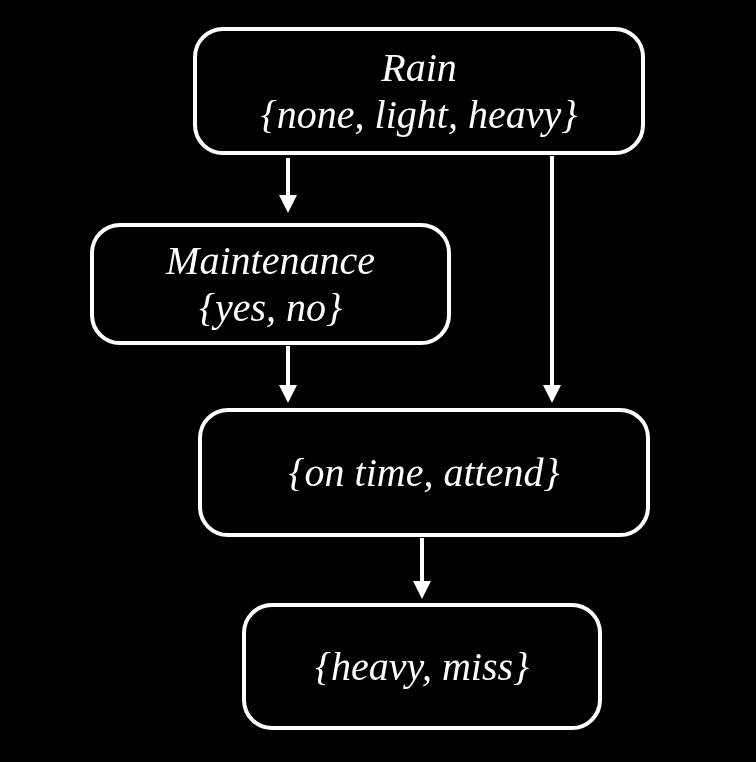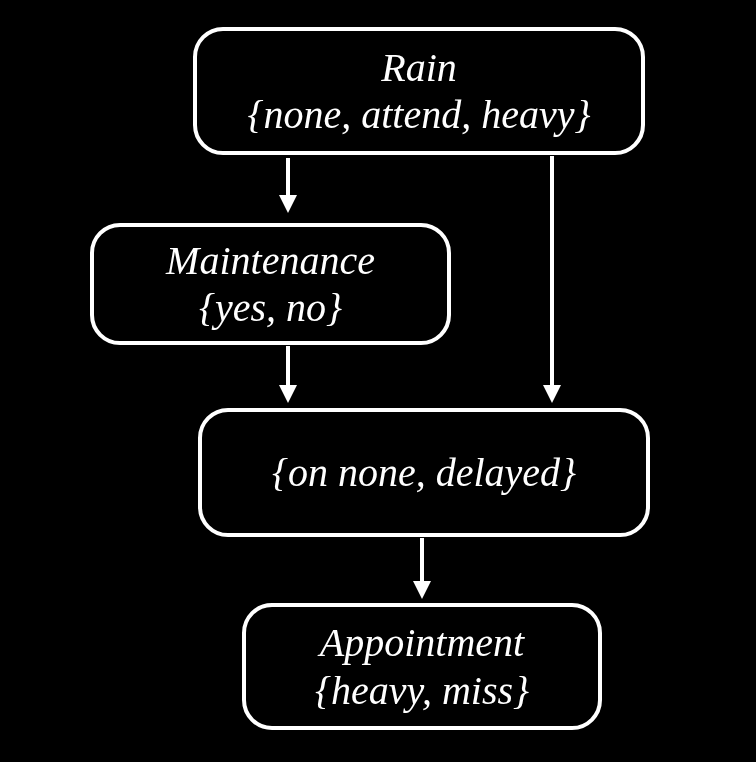--- a/index.html
+++ b/index.html
@@ -73,30 +73,29 @@
       <polygon points="288,403 279,385 297,385"></polygon>
     </g>
     <g>
       <line x1="422" y1="538" x2="422" y2="581"></line>
       <polygon points="422,599 413,581 431,581"></polygon>
     </g>
   </svg>
 
   <div class="node node-rain">
     <span class="node-title">Rain</span>
-    <span class="node-values">{none, attend, heavy}</span>
+    <span class="node-values">{none, light, heavy}</span>
   </div>
 
   <div class="node node-maintenance">
     <span class="node-title">Maintenance</span>
     <span class="node-values">{yes, no}</span>
   </div>
 
   <div class="node node-train">
-    <span class="node-values">{on none, delayed}</span>
+    <span class="node-values">{on time, attend}</span>
   </div>
 
   <div class="node node-appointment">
-    <span class="node-title">Appointment</span>
     <span class="node-values">{heavy, miss}</span>
   </div>
 
 </div>
 
 </body></html>

